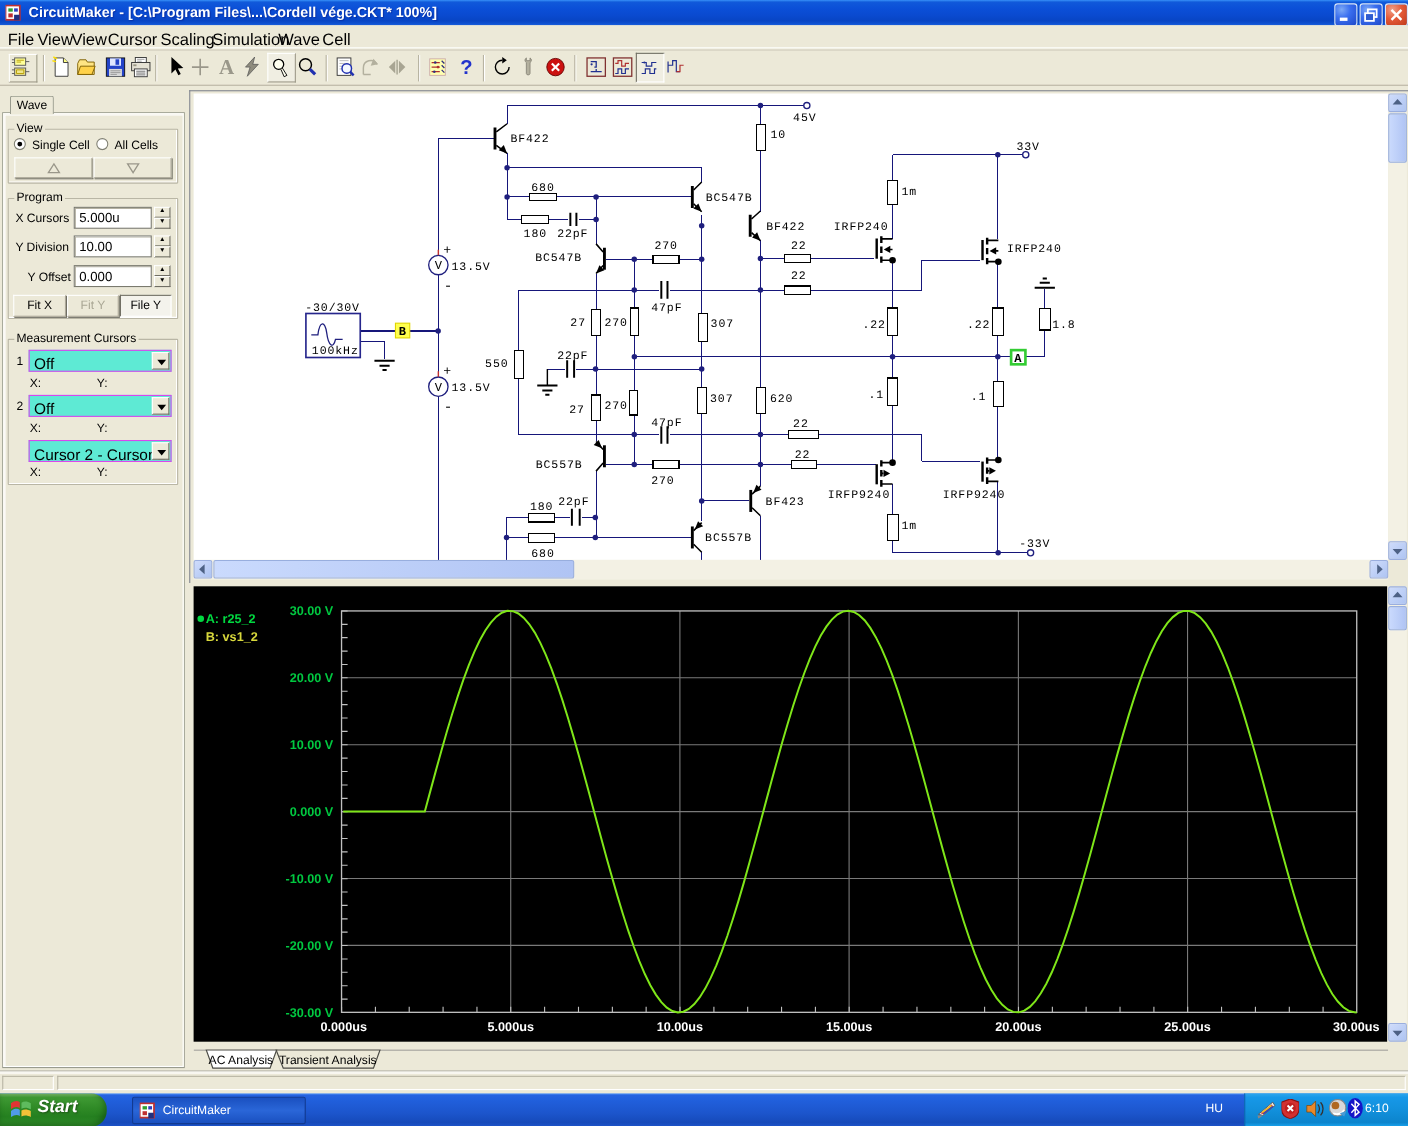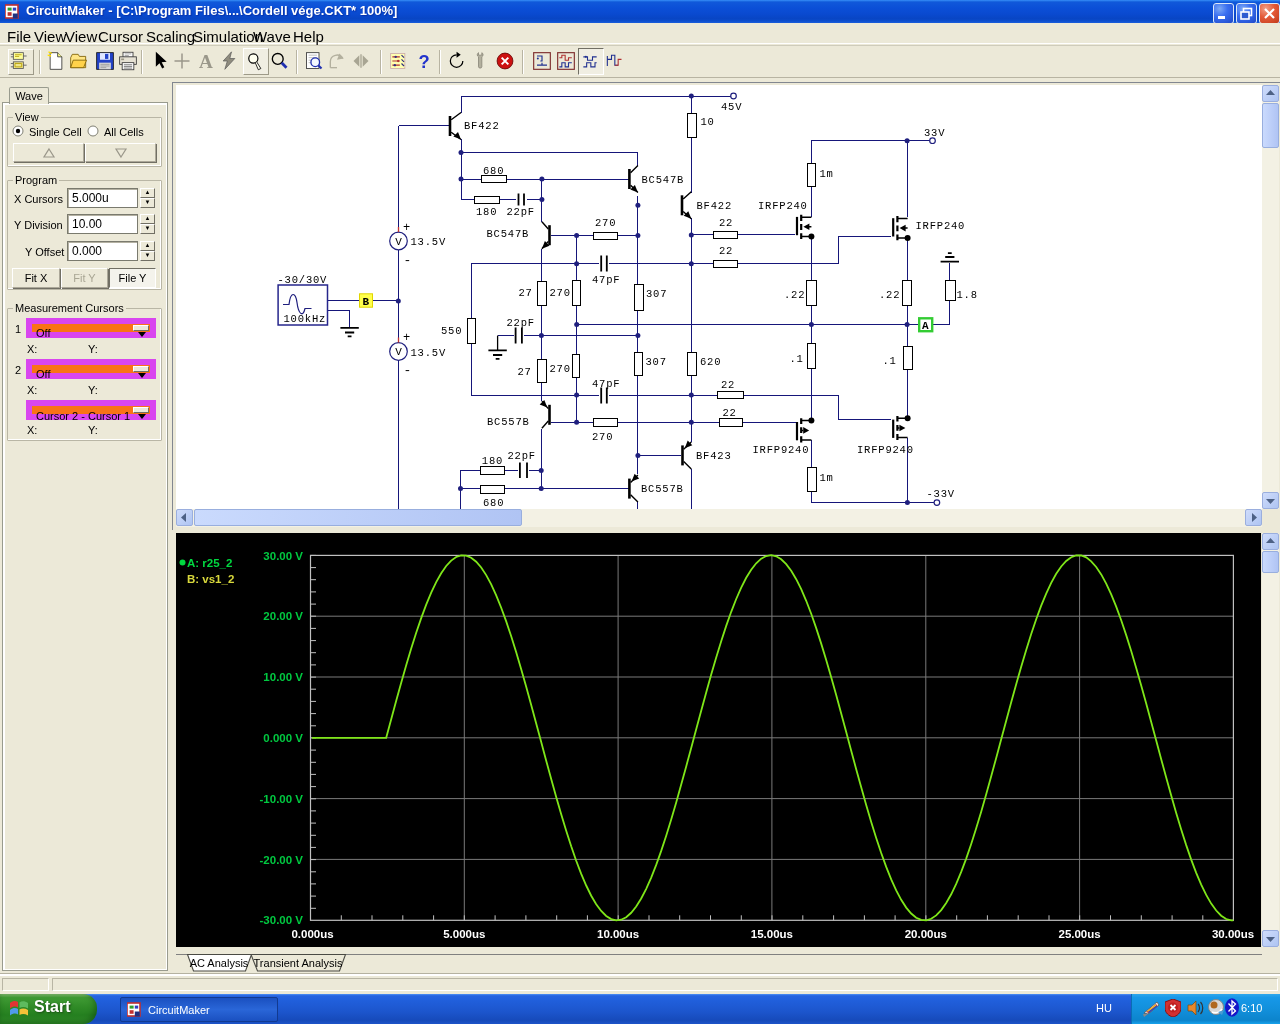--- a/index.html
+++ b/index.html
@@ -23,36 +23,36 @@
 #lpanel{left:2px;top:82px;width:167px;height:890px;background:#ECE9D8}
 #lpborder{left:3px;top:103px;width:164px;height:867px;border:1px solid #fff;border-top:1px solid #fff;box-shadow:inset 1px 1px 0 #fff, 0 0 0 1px #999b8e}
 #wavetab{left:9px;top:87px;width:40px;height:17px;background:#ECE9D8;border:1px solid #999b8e;border-bottom:none;border-radius:2px 2px 0 0;font-size:11px;text-align:center;padding-top:2px;z-index:3}
 .grp{position:absolute;border:1px solid #B9B6A5;border-radius:1px;box-shadow:inset -1px -1px 0 #fff}
 .grplbl{position:absolute;font-size:11px;background:#ECE9D8;padding:0 2px;color:#000}
 .lbl{position:absolute;font-size:11px;color:#000;white-space:nowrap}
 .txt{position:absolute;background:#fff;border:1px solid #7a7a6e;box-shadow:inset 1px 1px 0 #b4b1a2;font-size:12px;padding:2px 18px 0 4px;color:#000}
 .btn{position:absolute;background:#ECE9D8;border:1px solid #aca899;border-top-color:#fff;border-left-color:#fff;box-shadow:1px 1px 0 #716f64;font-size:11px;text-align:center;color:#000}
 .spin{position:absolute;width:15px;height:20px}
 .spin>div{position:absolute;left:0;width:15px;height:10px;background:#ECE9D8;border:1px solid #fff;border-right-color:#716f64;border-bottom-color:#716f64;font-size:6px;text-align:center;color:#000}
-.combo{position:absolute;background:#f97316;border:6px solid #d946ef;font-size:11px;color:#000}
+.combo{position:absolute;background:#5eead4;border:1px solid #d946ef;font-size:14px;color:#000}
 .cbtn{position:absolute;right:1px;top:1px;bottom:1px;width:16px;background:#ECE9D8;border:1px solid #fff;border-right-color:#716f64;border-bottom-color:#716f64}
 .cbtn:after{content:"";position:absolute;left:4px;top:6px;border:4px solid transparent;border-top:5px solid #000}
 
 #schemwrap{left:172px;top:82px;width:1108px;height:448px;background:#ECE9D8;border:1px solid #828790;border-right:none;border-bottom:none}
 #schemcanvas{left:176px;top:85px;width:1086px;height:424px;background:#fff}
 .sb{position:absolute;background:#f3f1e4}
 .sbbtn{position:absolute;width:17px;height:17px;background:linear-gradient(135deg,#cfdcfb,#aec4f2);border:1px solid #9aaede;border-radius:2px;color:#4d6185;font-size:9px;text-align:center;line-height:15px;font-weight:bold}
 .sbthumb{position:absolute;background:linear-gradient(90deg,#cadafd,#b0c4f4);border:1px solid #98aede;border-radius:2px}
 #waveblack{left:176px;top:533px;width:1085px;height:414px;background:#000}
 
 #statusbar{left:0;top:975px;width:1280px;height:17px;background:#ECE9D8;border-top:1px solid #fff}
 
 #taskbar{left:0;top:994px;width:1280px;height:30px;background:linear-gradient(180deg,#4f91f4 0%,#2663e0 6%,#2160dd 18%,#1c55cc 60%,#164aba 88%,#1d53c8 100%)}
 #startbtn{left:0;top:994px;width:97px;height:30px;border-radius:0 14px 14px 0;background:linear-gradient(180deg,#7eba6c 0%,#3f9a34 12%,#2f8a26 45%,#258020 70%,#33912c 100%);box-shadow:inset -2px -2px 6px rgba(0,40,0,.4)}
-#startbtn span{position:absolute;left:34px;top:4px;color:#fff;font-size:16px;font-weight:bold;text-shadow:1px 1px 2px #1a4d14}
+#startbtn span{position:absolute;left:34px;top:4px;color:#fff;font-size:16px;font-weight:bold;font-style:italic;text-shadow:1px 1px 2px #1a4d14}
 #taskbtn{left:120px;top:997px;width:158px;height:25px;background:linear-gradient(180deg,#1a50c0,#2a66d8 50%,#1a50c0);border:1px solid #123a90;border-radius:2px;color:#fff;font-size:11px}
 #tray{left:1131px;top:994px;width:149px;height:30px;background:linear-gradient(180deg,#2FA7EC 0%,#1798E8 12%,#1290DC 50%,#0C84CC 88%,#18A2EC 100%);border-left:1px solid #0a6cb4}
 #clock{left:1241px;top:1002px;color:#fff;font-size:11px}
 #hu{left:1096px;top:1002px;color:#fff;font-size:11px}
 </style></head>
 <body>
 <div id="root">
 <div class="abs" id="titlebar"></div>
 <svg class="abs" id="titleicon" viewBox="0 0 16 16">
       <rect x="0" y="1" width="13" height="13" fill="#fff" stroke="#c03030" stroke-width="1.6"></rect>
@@ -73,21 +73,21 @@
         <path d="M5 5 L14 14 M14 5 L5 14" stroke="#fff" stroke-width="2.2"></path>
       </svg></div>
 <div class="abs" id="menubar">
 <span class="mi" style="left:7px">File</span>
 <span class="mi" style="left:34px">View</span>
 <span class="mi" style="left:65px">View</span>
 <span class="mi" style="left:98px">Cursor</span>
 <span class="mi" style="left:146px">Scaling</span>
 <span class="mi" style="left:193px">Simulation</span>
 <span class="mi" style="left:253px">Wave</span>
-<span class="mi" style="left:293px">Help</span>
+<span class="mi" style="left:293px">Cell</span>
 </div>
 <div class="abs" id="toolbar">
 <div style="position:absolute;left:8px;top:3px;width:26px;height:26px;border:1px solid #9d9a88;border-top-color:#fff;border-left-color:#fff;background:#ECE9D8"></div>
 <svg class="ticon" style="left:10px" viewBox="0 0 24 24">
         <rect x="4" y="2" width="12" height="8" fill="#ffff99" stroke="#555"></rect>
         <path d="M1 4h3M1 7h3M16 6h4" stroke="#555"></path>
         <rect x="4" y="13" width="12" height="8" fill="#f0e68c" stroke="#555"></rect>
         <path d="M1 15h3M1 19h3M16 17h4" stroke="#555"></path>
         <path d="M6 4.5h8M6 6.5h5" stroke="#b59c00"></path>
         <path d="M6 15h8v4h-8z" fill="none" stroke="#b59c00"></path>

